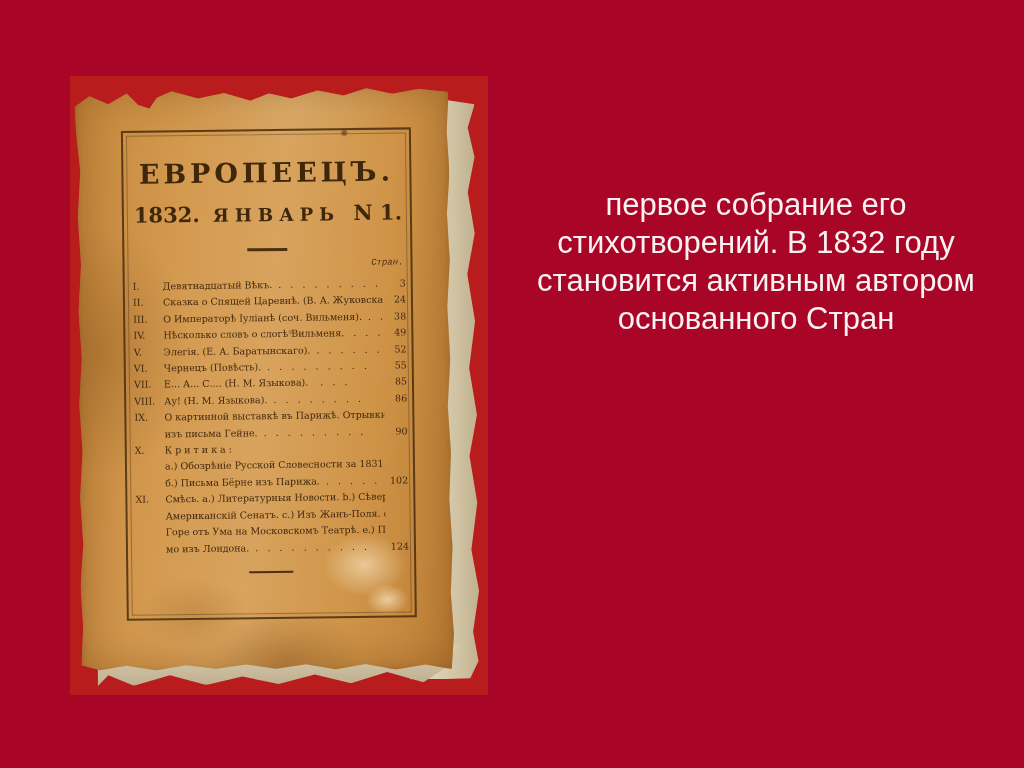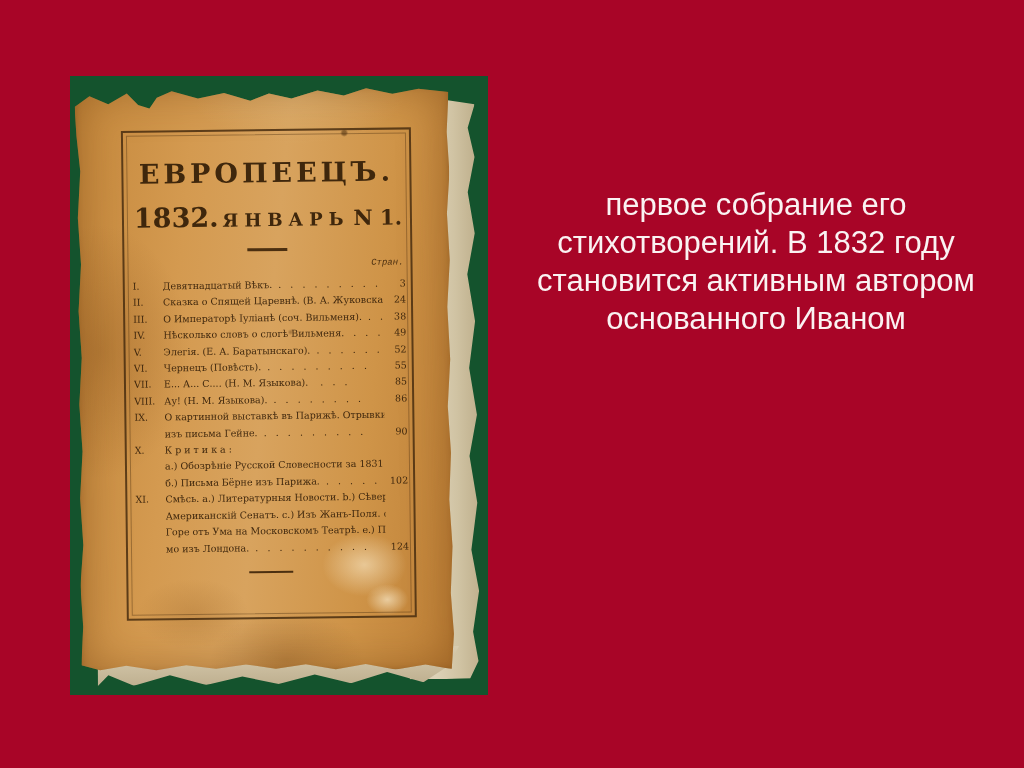--- a/index.html
+++ b/index.html
@@ -8,21 +8,21 @@
     background:#a80527;
     position:relative;
     overflow:hidden;
     font-family:"Liberation Sans",sans-serif;
   }
   .slide{position:absolute;inset:0;}
 
   
   .photo-frame{
     position:absolute;left:70px;top:76px;width:418px;height:619px;
-    background:#14532d;
+    background:#b91c1c;
   }
   .book{
     position:absolute;left:8px;top:11px;width:400px;height:597px;
     transform:rotate(-0.7deg);
   }
   .pages-right{
     position:absolute;right:0;top:8px;width:72px;height:586px;
     background:linear-gradient(90deg,#cdbf9f 0%,#ddd2b8 35%,#d0c3a3 70%,#bfb08d 100%);
     clip-path:polygon(0 0,100% 2%,90% 6%,99% 11%,89% 17%,98% 24%,87% 31%,97% 39%,88% 47%,98% 55%,87% 62%,97% 70%,88% 78%,98% 85%,89% 92%,96% 97%,84% 100%,0 100%);
     box-shadow:2px 3px 6px rgba(0,0,0,.25);
@@ -62,21 +62,21 @@
   .bk-title{
     position:absolute;top:26px;left:0;right:0;text-align:center;
     font-family:"DejaVu Serif",serif;font-weight:bold;
     font-size:27px;letter-spacing:4px;color:#3f270c;
   }
   .bk-row{
     position:absolute;top:70px;left:10px;right:8px;
     display:flex;justify-content:space-between;align-items:baseline;
     font-family:"DejaVu Serif",serif;font-weight:bold;color:#3f270c;
   }
-  .bk-year{font-size:27px;}
+  .bk-year{font-size:21px;}
   .bk-month{font-size:18px;letter-spacing:6px;}
   .bk-issue{font-size:21px;}
   .bk-rule{
     position:absolute;top:117px;left:50%;transform:translateX(-50%);
     width:40px;height:3px;background:#4b2f10;
   }
   .bk-pagehdr{
     position:absolute;top:128px;right:7px;
     font-family:Liberation Mono, monospace;font-style:italic;
     font-size:9px;color:#4b2f10;
@@ -214,16 +214,16 @@
         </div>
       </div>
     </div>
   </div>
 
   <div class="caption">
 
       <div class="cap-line">первое собрание его</div>
       <div class="cap-line">стихотворений. В 1832 году</div>
       <div class="cap-line">становится активным автором</div>
-      <div class="cap-line">основанного Иваном</div>
+      <div class="cap-line">основанного Стран</div>
     </div>
 
 </div>
 
 </body></html>

